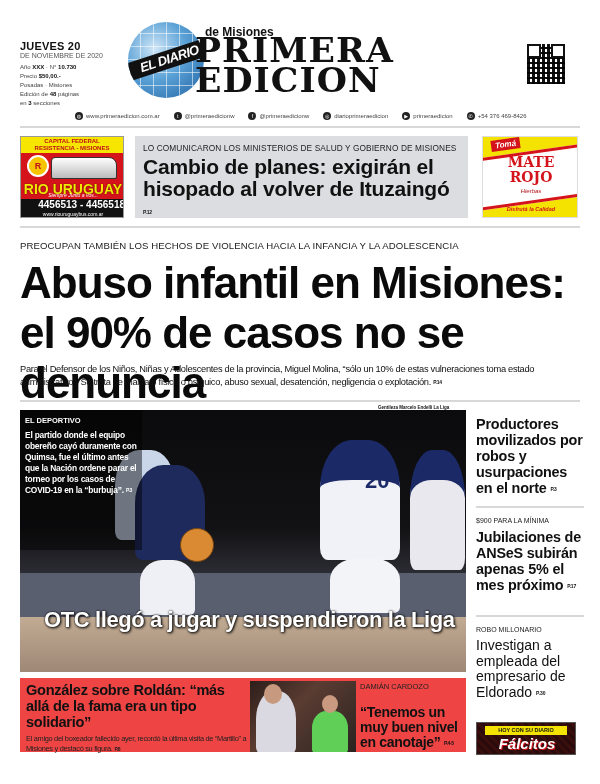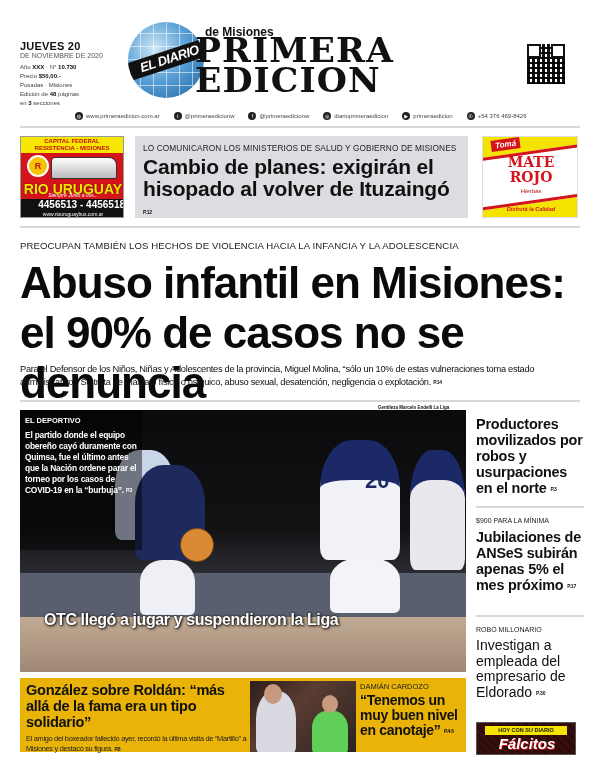--- a/index.html
+++ b/index.html
@@ -65,45 +65,45 @@
   .photo { left: 20px; top: 410px; width: 446px; height: 262px; background:
      linear-gradient(180deg, #0b0b0d 0%, #121214 45%, #2b2b33 62%, #5b6175 75%, #b9a48c 85%, #a38e78 100%); overflow:hidden; }
   .photo-credit { left: 378px; top: 405px; font-size: 4.5px; color: #111; font-weight: bold; }
   .player { position:absolute; border-radius: 40% 40% 10% 10%; }
   .ad-board { position:absolute; left:0; top: 163px; width: 446px; height: 44px; background: #5a5f70; }
   .ad-board span { position:absolute; top: 6px; font-size: 26px; font-weight: bold; color: #d9dbe4; opacity: .8; margin-top: 45px; }
   .court { position:absolute; left:0; top: 207px; width:446px; height: 55px; background: linear-gradient(#c2ab93,#9e8876); }
   .photo-overlay { position:absolute; left: 0; top: 0; width: 122px; height: 140px; background: rgba(0,0,0,0.45); padding: 6px 5px; }
   .photo-section { color: #fff; font-size: 7.5px; font-weight: bold; margin-bottom: 5px; }
   .photo-text { color:#fff; font-size: 8.4px; font-weight: bold; line-height: 11px; letter-spacing: -0.2px; }
-  .photo-headline { position:absolute; left: 24px; top: 198px; color: #fff; font-weight: bold; font-size: 16px; line-height: 23px; text-shadow: 1px 1px 3px #000, 0 0 2px #000; letter-spacing: -0.4px; }
+  .photo-headline { position:absolute; left: 24px; top: 198px; color: #fff; font-weight: bold; font-size: 22px; line-height: 23px; text-shadow: 1px 1px 3px #000, 0 0 2px #000; letter-spacing: -0.4px; }
 
   
   .rcol { left: 476px; width: 108px; }
   .rc-head { font-size: 14.4px; font-weight: bold; line-height: 16px; color: #111; letter-spacing: -0.2px; }
   .rc-kicker { font-size: 7px; color: #222; margin-bottom: 5px; }
   .rc-plain { font-size: 14px; line-height: 15.5px; color: #111; }
   .rc-rule { height: 2px; background: #d8d8d8; }
 
   .ad-falcitos { left: 476px; top: 722px; width: 100px; height: 33px; background: repeating-linear-gradient(45deg, #2a0a0a 0 3px, #3b0e0e 3px 6px); border: 1px solid #555; }
   .ad-falcitos-top { position:absolute; left: 8px; top: 3px; width: 82px; height: 9px; background: #f4e300; color:#111; font-size: 5.5px; font-weight:bold; text-align:center; line-height: 9px; }
   .ad-falcitos-name { position:absolute; left: 0; top: 12px; width: 100px; text-align:center; color: #fff; font-weight:bold; font-size: 15px; font-style: italic; text-shadow: 1px 1px 0 #d4131b; }
 
   
-  .bottom-block { left: 20px; top: 678px; width: 446px; height: 74px; background: #eab308; }
+  .bottom-block { left: 20px; top: 678px; width: 446px; height: 74px; background: #ef4444; }
   .bb-left { position:absolute; left: 6px; top: 4px; width: 225px; }
   .bb-head { font-size: 14.6px; font-weight: bold; line-height: 16px; color: #111; letter-spacing: -0.3px; }
   .bb-deck { font-size: 7.4px; line-height: 10px; margin-top: 4px; color: #222; letter-spacing: -0.3px; }
   .bb-photo { position:absolute; left: 230px; top: 3px; width: 106px; height: 71px; background: linear-gradient(135deg, #2d1e1a 0%, #5a3c32 40%, #2a2320 100%); overflow:hidden; }
   .bb-person1 { position:absolute; left: 6px; top: 10px; width: 40px; height: 62px; background:#dad9e2; border-radius: 45% 45% 10% 10%; }
   .bb-person1-head { position:absolute; left: 14px; top: 3px; width: 18px; height: 20px; background:#c79a80; border-radius:50%; }
   .bb-person2 { position:absolute; left: 62px; top: 30px; width: 36px; height: 42px; background:#5fcf58; border-radius: 40% 40% 10% 10%; }
   .bb-person2-head { position:absolute; left: 72px; top: 14px; width: 16px; height: 18px; background:#c99a80; border-radius:50%; }
   .bb-right { position:absolute; left: 340px; top: 4px; width: 104px; }
-  .bb-kicker { font-size: 7.5px; color: #222; margin-bottom: 2px; }
+  .bb-kicker { font-size: 7.5px; color: #222; margin-bottom: 14px; }
   .bb-quote { font-size: 14px; font-weight: bold; line-height: 15px; color: #111; letter-spacing: -0.3px; }
 </style>
 </head>
 <body>
 
 <div class="abs date-block">
   <div class="date-day">JUEVES 20</div>
   <div class="date-full">DE NOVIEMBRE DE 2020</div>
   <div class="date-meta">
     <div><span>Año </span><b>XXX</b><span> · N° </span><b>10.730</b></div>

